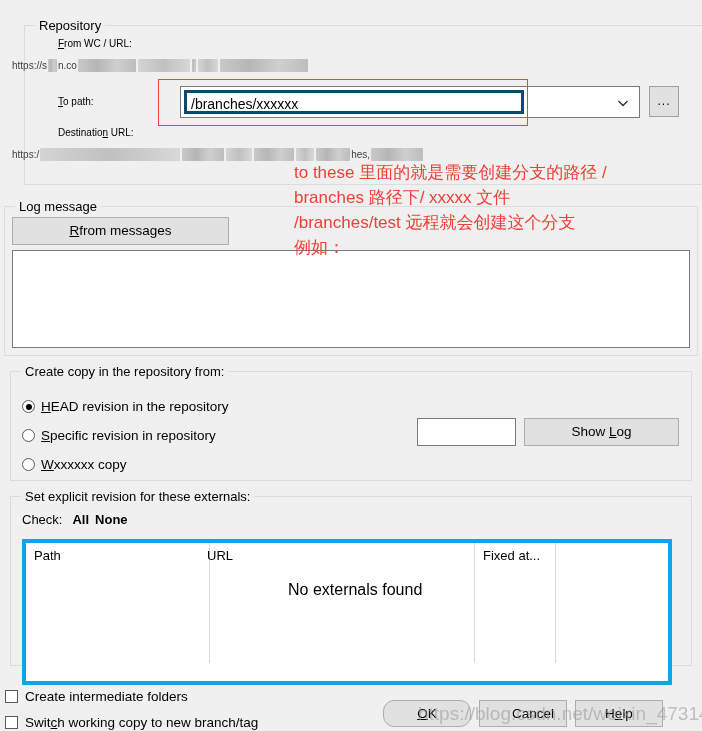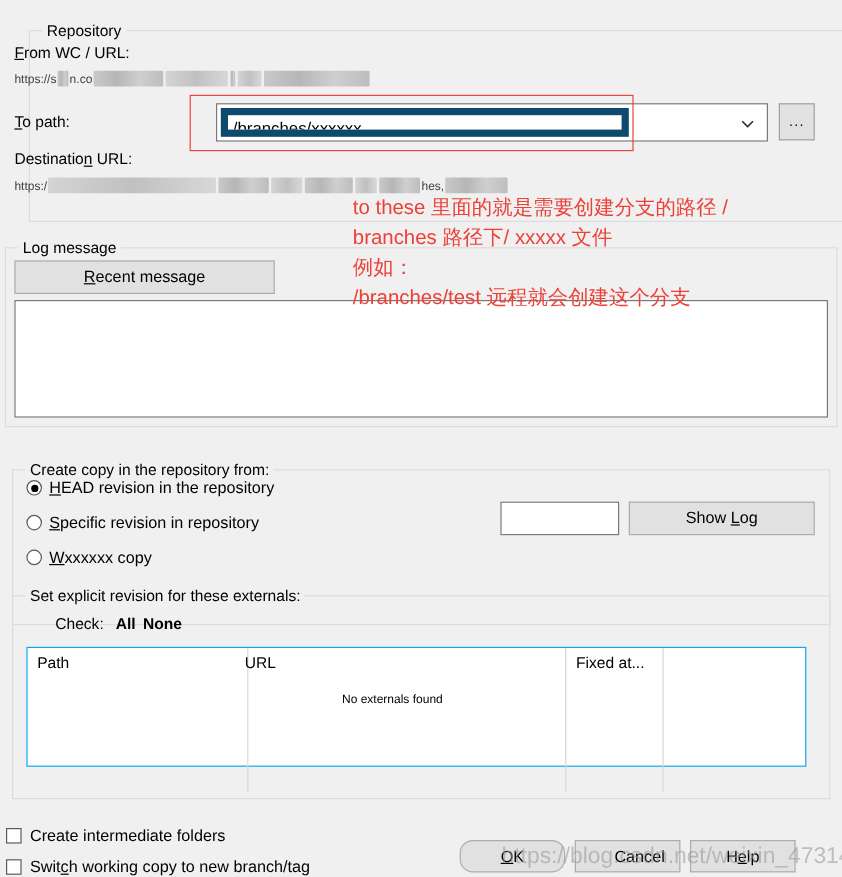--- a/index.html
+++ b/index.html
@@ -37,28 +37,29 @@
     background: #f0f0f0;
     padding: 0 4px;
     font-size: 13px;
     color: #000;
     white-space: nowrap;
   }
 
   
   #grp-repository { left: 4px; top: 25px; width: 694px; height: 160px; margin-left: 20px; }
   #grp-logmessage { left: 4px; top: 206px; width: 694px; height: 150px; }
-  #grp-createcopy { left: 10px; top: 371px; width: 682px; height: 130px; margin-top: 20px; }
+  #grp-createcopy { left: 10px; top: 371px; width: 682px; height: 110px; }
   #grp-externals  { left: 10px; top: 496px; width: 682px; height: 170px; }
 
   .lbl {
     position: absolute;
     white-space: nowrap;
-    font-size: 13px;
+    font-size: 10px;
     line-height: 16px;
+    margin-left: 46px;
   }
   .acc { text-decoration: underline; }
 
   .url-line {
     position: absolute;
     white-space: nowrap;
     font-size: 10px;
     color: #404040;
   }
   .redact {
@@ -97,21 +98,21 @@
     left: 180px; top: 86px;
     width: 460px; height: 32px;
     background: #fff;
     border: 1px solid #7a7a7a;
     box-sizing: border-box;
   }
   #combo-topath .combo-inner {
     position: absolute;
     left: 3px; top: 3px;
     width: 340px; height: 24px;
-    border: 6px solid #0c4a6e;
+    border: 3px solid #0c4a6e;
     background: #fff;
     box-sizing: border-box;
     font-size: 14px;
     line-height: 22px;
     padding-left: 4px;
     color: #000;
     white-space: nowrap;
     overflow: hidden;
   }
   #combo-arrow {
@@ -218,23 +219,23 @@
     background: #fff;
     vertical-align: -2px;
     margin-right: 7px;
     box-sizing: border-box;
   }
 
   
   #externals-list {
     position: absolute;
     left: 22px; top: 539px;
-    width: 650px; height: 100px;
-    background: #fff;
-    border: 1px solid #0ea5e9;
+    width: 650px; height: 146px;
+    background: #fff;
+    border: 4px solid #0ea5e9;
     box-sizing: border-box;
   }
   .ext-col {
     position: absolute;
     top: 0;
     height: 122px;
     box-sizing: border-box;
   }
   .ext-col .ext-col-label {
     position: absolute;
@@ -244,29 +245,28 @@
   .ext-sep {
     position: absolute;
     top: 0;
     width: 1px;
     height: 120px;
     background: #d7d7d7;
   }
   #ext-empty {
     position: absolute;
     left: 262px; top: 38px;
-    font-size: 10px;
+    font-size: 16px;
     white-space: nowrap;
   }
   .check-links {
     position: absolute;
     left: 22px; top: 512px;
     font-size: 13px;
     white-space: nowrap;
-    margin-left: 24px;
   }
   .check-links .link {
     font-weight: bold;
     margin-left: 10px;
     cursor: default;
   }
 
   
   #annotation {
     position: absolute;
@@ -332,21 +332,21 @@
 
   <div class="url-line" style="left:12px; top:149px;">
     <span>https:/</span><span class="redact soft" style="width:140px;"></span><span class="redact" style="width:42px;"></span><span class="redact soft" style="width:26px;"></span><span class="redact" style="width:40px;"></span><span class="redact soft" style="width:18px;"></span><span class="redact" style="width:34px;"></span><span>hes,</span><span class="redact" style="width:52px;"></span>
   </div>
 
   <div class="group" id="grp-logmessage">
     <span class="group-title">Log message</span>
   </div>
 
   <div class="btn" id="btn-recent">
-    <span class="acc">R</span><span>ecent message</span>
+    <span class="acc">R</span><span>from messages</span>
   </div>
 
   <div id="logmessage-box"></div>
 
   <div class="group" id="grp-createcopy">
     <span class="group-title">Create copy in the repository from:</span>
   </div>
 
   <div class="radio-row" style="top:398px;">
     <span class="radio checked"></span><span class="acc">H</span><span>EAD revision in the repository</span>
@@ -403,19 +403,19 @@
     <span class="acc">O</span><span>K</span>
   </div>
   <div class="btn" id="btn-cancel">Cancel</div>
   <div class="btn" id="btn-help">
     <span>H</span><span class="acc">e</span><span>lp</span>
   </div>
 
   <div id="annotation">
     <div>to these 里面的就是需要创建分支的路径 /</div>
     <div>branches 路径下/ xxxxx 文件</div>
+    <div>/branches/test 远程就会创建这个分支</div>
     <div>例如：</div>
-    <div>/branches/test 远程就会创建这个分支</div>
   </div>
 
   <div id="watermark">https://blog.csdn.net/weixin_47314019</div>
 
 </div>
 
 </body></html>

